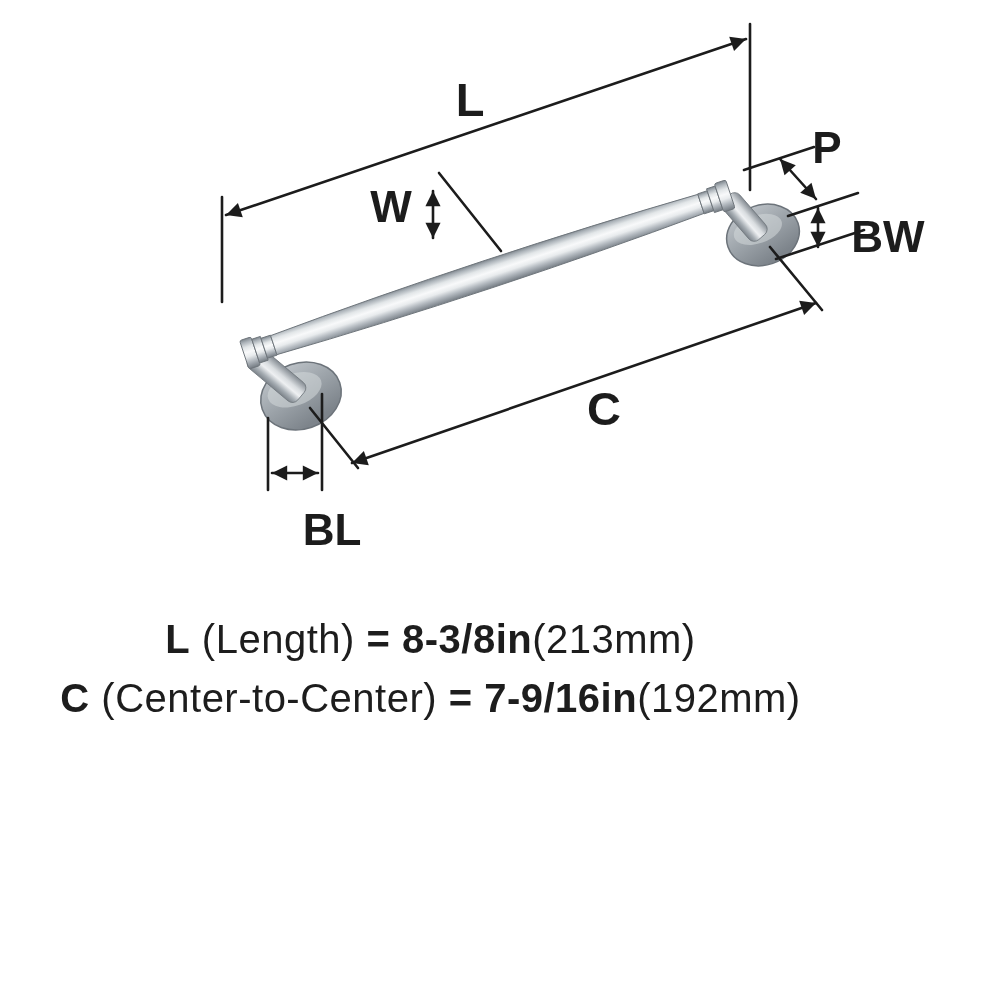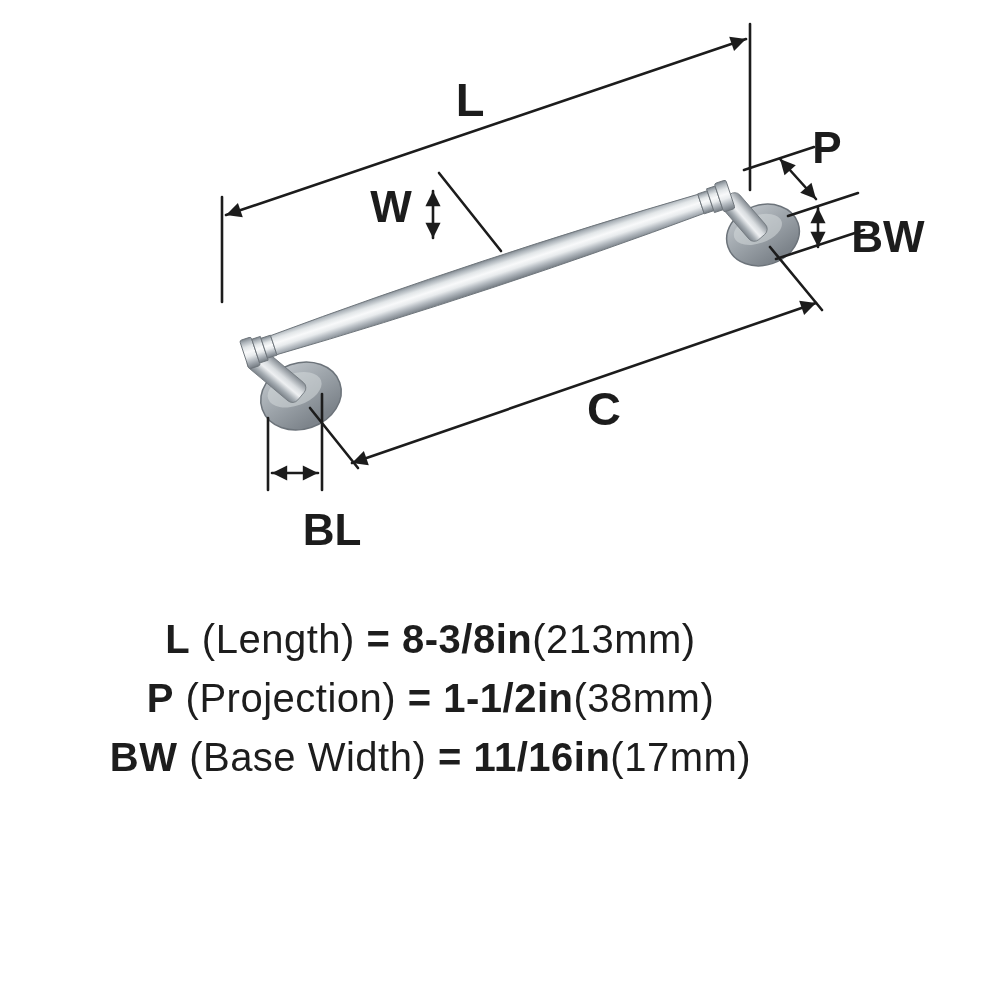--- a/index.html
+++ b/index.html
@@ -142,30 +142,24 @@
   <div class="specs">
 
     <div class="spec-row">
       <span class="k">L</span>
       <span class="n">(Length)</span>
       <span class="e">=</span>
       <span class="v">8-3/8in</span><span class="m">(213mm)</span>
     </div>
 
 
+
     <div class="spec-row">
-      <span class="k">P</span>
-      <span class="n">(Projection)</span>
+      <span class="k">C</span>
+      <span class="n">(Center-to-Center)</span>
       <span class="e">=</span>
-      <span class="v">1-1/2in</span><span class="m">(38mm)</span>
+      <span class="v">7-9/16in</span><span class="m">(192mm)</span>
     </div>
 
 
-
-    <div class="spec-row">
-      <span class="k">BW</span>
-      <span class="n">(Base Width)</span>
-      <span class="e">=</span>
-      <span class="v">11/16in</span><span class="m">(17mm)</span>
-    </div>
 
   </div>
 </div>
 
 </body></html>

